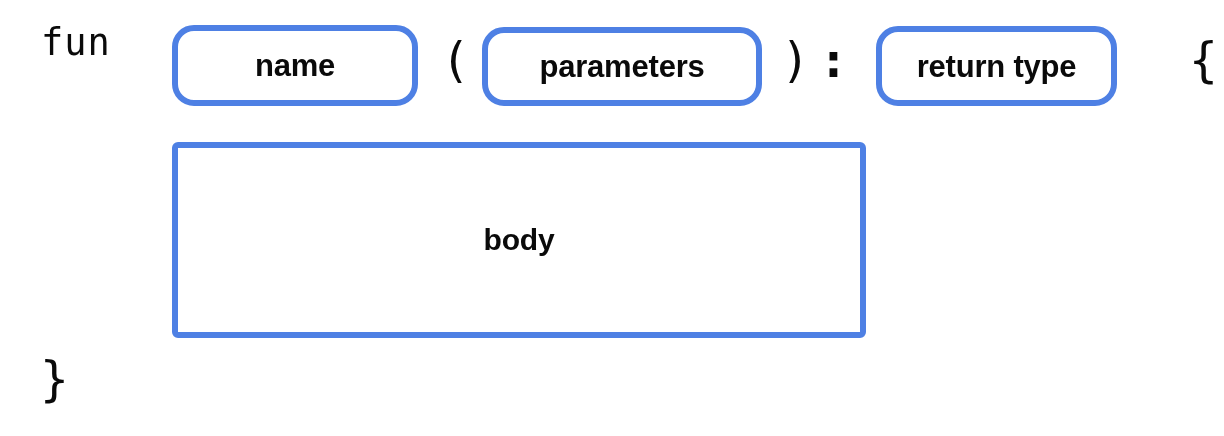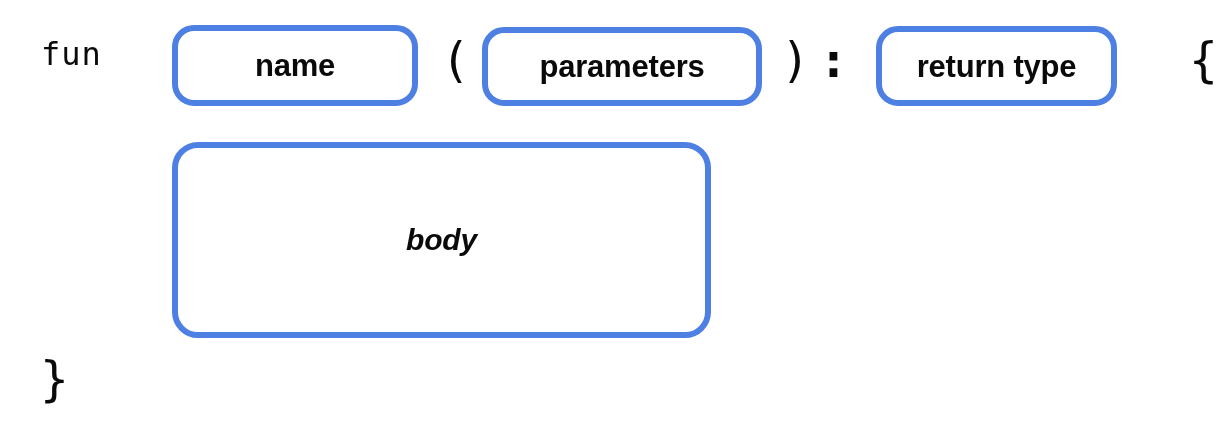--- a/index.html
+++ b/index.html
@@ -22,21 +22,21 @@
   
   .code-token {
     position: absolute;
     font-family: "DejaVu Sans Mono", "Liberation Mono", monospace;
     font-weight: 400;
     color: #0a0a0a;
     white-space: pre;
     line-height: 1;
   }
 
-  .tok-fun      { left: 41px;   top: 38px;  font-size: 32px; letter-spacing: 1px; }
+  .tok-fun      { left: 41px;   top: 24px;  font-size: 37px; letter-spacing: 1px; }
   .tok-lparen   { left: 441px;  top: 36px;  font-size: 48px; }
   .tok-rparen   { left: 781px;  top: 36px;  font-size: 48px; }
   .tok-colon    { left: 819px;  top: 36px;  font-size: 48px; font-weight: 700; }
   .tok-lbrace   { left: 1189px; top: 36px;  font-size: 48px; }
   .tok-rbrace   { left: 40px;   top: 355px; font-size: 48px; }
 
   
   .slot {
     position: absolute;
     box-sizing: border-box;
@@ -59,24 +59,23 @@
   }
 
   
   .slot-name    { left: 172px; top: 25px;  width: 246px; height: 81px; }
   .slot-params  { left: 482px; top: 27px;  width: 280px; height: 79px; text-align: center; }
   .slot-return  { left: 876px; top: 26px;  width: 241px; height: 80px; }
 
   .slot-body {
     left: 172px;
     top: 142px;
-    width: 539px;
+    width: 694px;
     height: 196px;
-    border-radius: 26px;
-    font-style: italic;
+    border-radius: 6px;
   }
   .slot-body .slot-label { font-size: 30px; }
 </style>
 </head>
 <body>
 
 <div id="canvas">
 
   <span class="code-token tok-fun">fun</span>
 

